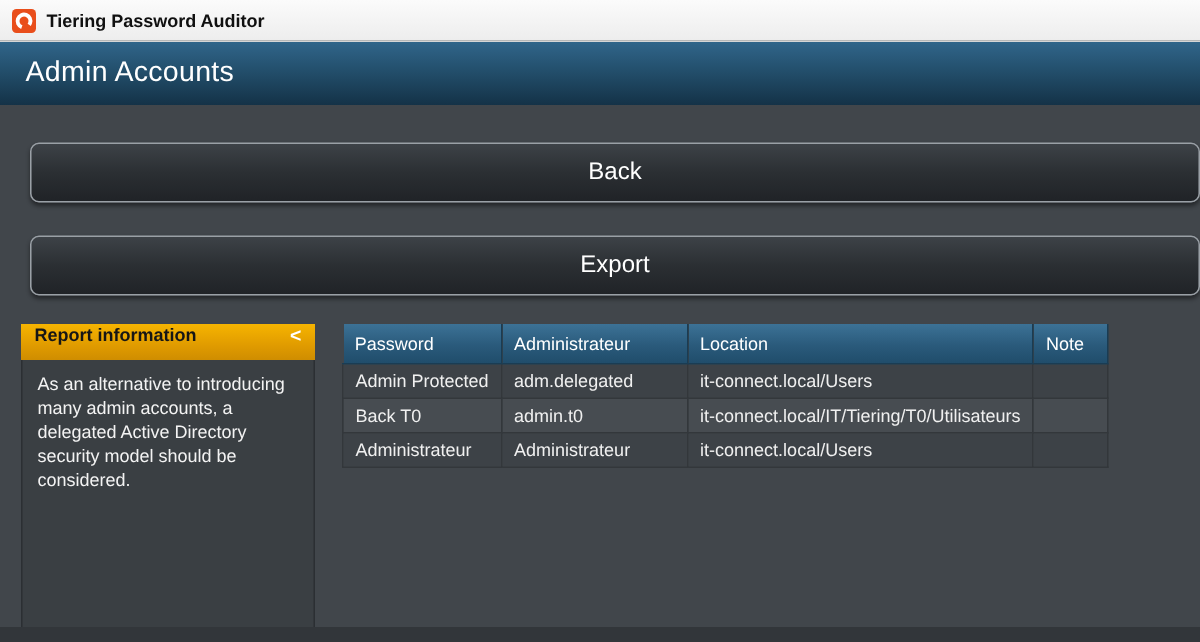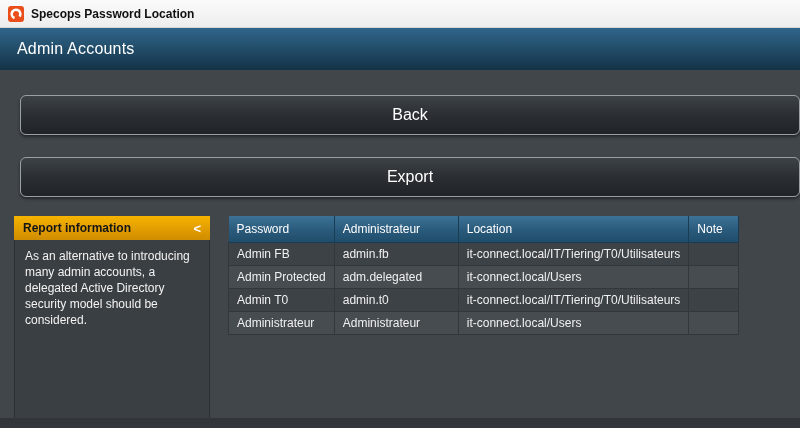--- a/index.html
+++ b/index.html
@@ -23,21 +23,21 @@
   .app-icon { width: 16px; height: 16px; flex: 0 0 auto; display: block; }
   .titlebar-text { font-size: 12px; font-weight: 600; color: #101010; }
 
   
   .page-header {
     height: 42px;
     background: linear-gradient(180deg, #30658a 0%, #234f6c 45%, #143247 100%);
     display: flex; align-items: center;
     padding: 0 17px;
   }
-  .page-title { color: #ffffff; font-size: 16px; letter-spacing: 0.2px; }
+  .page-title { color: #ffffff; font-size: 19px; letter-spacing: 0.2px; }
 
   
   .content { position: relative; height: 358px; background: #41464b; }
 
   .button-row { display: flex; gap: 22px; padding: 25px 0 0 20px; flex-direction: column; }
   .btn {
     min-width: 100px; height: 40px;
     padding: 0 26px;
     background: linear-gradient(180deg, #3d4247 0%, #2b2f33 50%, #202327 100%);
     border: 1px solid #9aa0a6;
@@ -49,21 +49,21 @@
   }
 
   .main-row { display: flex; align-items: flex-start; margin: 19px 0 0 14px; gap: 18px; }
 
   
   .info-panel { width: 196px; flex: 0 0 auto; }
   .info-header {
     height: 24px;
     background: linear-gradient(180deg, #f6b400 0%, #e09b00 60%, #cf8d00 100%);
     color: #161616; font-size: 12px; font-weight: bold;
-    display: flex; align-items: center;
+    display: flex; 
     padding: 0 9px;
     cursor: pointer;
   }
   .info-collapse { margin-left: auto; color: #ffffff; font-weight: bold; font-size: 13px; }
   .info-body {
     background: #3a3f43;
     border: 1px solid #2b2f33; border-top: none;
     padding: 9px 10px 6px 10px;
     color: #f3f3f3; font-size: 12px; line-height: 1.33;
     min-height: 244px;
@@ -96,21 +96,21 @@
   }
 </style>
 </head>
 <body>
 
 <div class="titlebar">
   <svg class="app-icon" viewBox="0 0 16 16">
     <rect width="16" height="16" rx="3" fill="#e94e1b"></rect>
     <circle cx="8" cy="8" r="4.3" fill="none" stroke="#ffffff" stroke-width="2.6" stroke-dasharray="21 6" transform="rotate(110 8 8)"></circle>
   </svg>
-  <span class="titlebar-text">Specops Password Location</span>
+  <span class="titlebar-text">Tiering Password Auditor</span>
 </div>
 
 <div class="page-header">
   <span class="page-title">Admin Accounts</span>
 </div>
 
 <div class="content">
 
   <div class="button-row">
     <button class="btn">Back</button>
@@ -140,33 +140,27 @@
         <thead>
           <tr>
               <th>Password</th>
               <th>Administrateur</th>
               <th>Location</th>
               <th>Note</th>
             </tr>
         </thead>
         <tbody>
             <tr>
-              <td>Admin FB</td>
-              <td>admin.fb</td>
-              <td>it-connect.local/IT/Tiering/T0/Utilisateurs</td>
-              <td></td>
-            </tr>
-            <tr>
               <td>Admin Protected</td>
               <td>adm.delegated</td>
               <td>it-connect.local/Users</td>
               <td></td>
             </tr>
             <tr>
-              <td>Admin T0</td>
+              <td>Back T0</td>
               <td>admin.t0</td>
               <td>it-connect.local/IT/Tiering/T0/Utilisateurs</td>
               <td></td>
             </tr>
             <tr>
               <td>Administrateur</td>
               <td>Administrateur</td>
               <td>it-connect.local/Users</td>
               <td></td>
             </tr>

